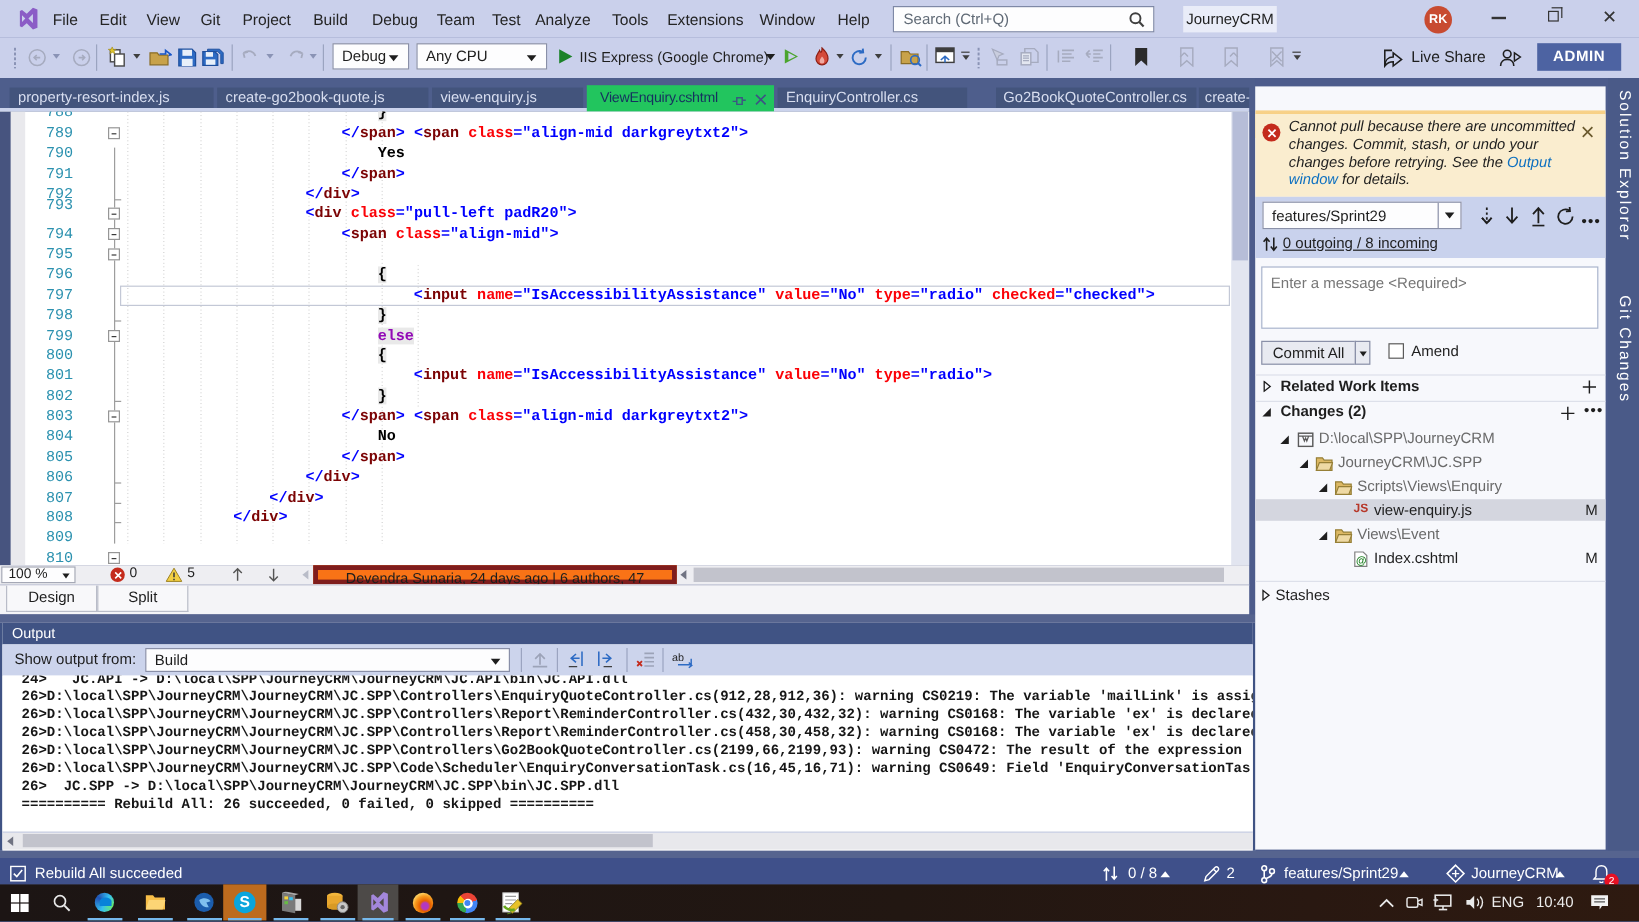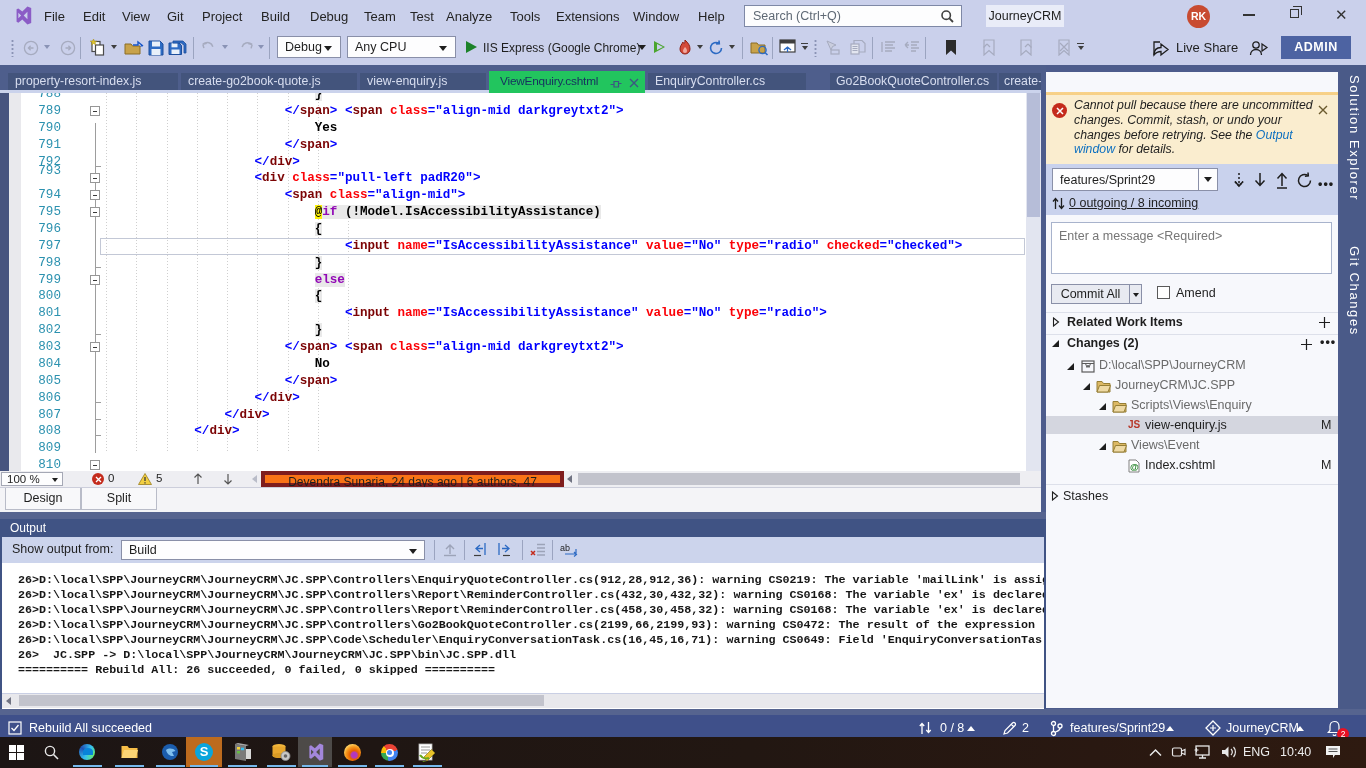--- a/index.html
+++ b/index.html
@@ -257,21 +257,20 @@
 <div class="ln" style="top:60.5px;">792</div>
 <div class="cl" style="top:60.5px;">&nbsp;&nbsp;&nbsp;&nbsp;&nbsp;&nbsp;&nbsp;&nbsp;&nbsp;&nbsp;&nbsp;&nbsp;&nbsp;&nbsp;&nbsp;&nbsp;&nbsp;&nbsp;&nbsp;&nbsp;<span class="b">&lt;/</span><span class="m">div</span><span class="b">&gt;</span></div>
 <div class="abs" style="left:95px;top:72.5px;width:6px;height:1px;background:#9D9D9D;"></div>
 <div class="ln" style="top:70px;">793</div>
 <div class="cl" style="top:77.4px;">&nbsp;&nbsp;&nbsp;&nbsp;&nbsp;&nbsp;&nbsp;&nbsp;&nbsp;&nbsp;&nbsp;&nbsp;&nbsp;&nbsp;&nbsp;&nbsp;&nbsp;&nbsp;&nbsp;&nbsp;<span class="b">&lt;</span><span class="m">div</span> <span class="r">class</span><span class="b">="pull-left padR20"&gt;</span></div>
 <div class="og" style="top:80.4px;"></div>
 <div class="ln" style="top:94.2px;">794</div>
 <div class="cl" style="top:94.2px;">&nbsp;&nbsp;&nbsp;&nbsp;&nbsp;&nbsp;&nbsp;&nbsp;&nbsp;&nbsp;&nbsp;&nbsp;&nbsp;&nbsp;&nbsp;&nbsp;&nbsp;&nbsp;&nbsp;&nbsp;&nbsp;&nbsp;&nbsp;&nbsp;<span class="b">&lt;</span><span class="m">span</span> <span class="r">class</span><span class="b">="align-mid"&gt;</span></div>
 <div class="og" style="top:97.2px;"></div>
 <div class="ln" style="top:111.1px;">795</div>
-<div class="cl" style="top:111.1px;">&nbsp;&nbsp;&nbsp;&nbsp;&nbsp;&nbsp;&nbsp;&nbsp;&nbsp;&nbsp;&nbsp;&nbsp;&nbsp;&nbsp;&nbsp;&nbsp;&nbsp;&nbsp;&nbsp;&nbsp;&nbsp;&nbsp;&nbsp;&nbsp;&nbsp;&nbsp;&nbsp;&nbsp;<span class="yb">@</span><span class="gb"><span class="p">if</span> (!Model.IsAccessibilityAssistance)</span></div>
 <div class="og" style="top:114.1px;"></div>
 <div class="ln" style="top:128.0px;">796</div>
 <div class="cl" style="top:128.0px;">&nbsp;&nbsp;&nbsp;&nbsp;&nbsp;&nbsp;&nbsp;&nbsp;&nbsp;&nbsp;&nbsp;&nbsp;&nbsp;&nbsp;&nbsp;&nbsp;&nbsp;&nbsp;&nbsp;&nbsp;&nbsp;&nbsp;&nbsp;&nbsp;&nbsp;&nbsp;&nbsp;&nbsp;<span class="gb">{</span></div>
 <div class="ln" style="top:144.8px;">797</div>
 <div class="cl" style="top:144.8px;">&nbsp;&nbsp;&nbsp;&nbsp;&nbsp;&nbsp;&nbsp;&nbsp;&nbsp;&nbsp;&nbsp;&nbsp;&nbsp;&nbsp;&nbsp;&nbsp;&nbsp;&nbsp;&nbsp;&nbsp;&nbsp;&nbsp;&nbsp;&nbsp;&nbsp;&nbsp;&nbsp;&nbsp;&nbsp;&nbsp;&nbsp;&nbsp;<span class="b">&lt;</span><span class="m">input</span> <span class="r">name</span><span class="b">="IsAccessibilityAssistance"</span> <span class="r">value</span><span class="b">="No"</span> <span class="r">type</span><span class="b">="radio"</span> <span class="r">checked</span><span class="b">="checked"&gt;</span></div>
 <div class="ln" style="top:161.7px;">798</div>
 <div class="cl" style="top:161.7px;">&nbsp;&nbsp;&nbsp;&nbsp;&nbsp;&nbsp;&nbsp;&nbsp;&nbsp;&nbsp;&nbsp;&nbsp;&nbsp;&nbsp;&nbsp;&nbsp;&nbsp;&nbsp;&nbsp;&nbsp;&nbsp;&nbsp;&nbsp;&nbsp;&nbsp;&nbsp;&nbsp;&nbsp;<span class="gb">}</span></div>
 <div class="abs" style="left:95px;top:173.7px;width:6px;height:1px;background:#9D9D9D;"></div>
 <div class="ln" style="top:178.6px;">799</div>
 <div class="cl" style="top:178.6px;">&nbsp;&nbsp;&nbsp;&nbsp;&nbsp;&nbsp;&nbsp;&nbsp;&nbsp;&nbsp;&nbsp;&nbsp;&nbsp;&nbsp;&nbsp;&nbsp;&nbsp;&nbsp;&nbsp;&nbsp;&nbsp;&nbsp;&nbsp;&nbsp;&nbsp;&nbsp;&nbsp;&nbsp;<span class="gb"><span class="p">else</span></span></div>
@@ -365,20 +364,21 @@
         <path d="M7 2.5 h8 M7 6 h8 M7 9.5 h8 M7 13 h8" stroke="#9CA3B8" stroke-width="1.3"></path>
         <path d="M1 9 l4 4 M5 9 l-4 4" stroke="#C42B1C" stroke-width="1.5"></path>
       </svg>
 <div class="sep" style="left:550px;top:3px;height:20px;"></div>
 <svg class="abs" style="left:558px;top:5px;" width="22" height="16" viewBox="0 0 22 16">
         <text x="0" y="9" font-size="9" fill="#1E1E1E" font-family="Liberation Sans">ab</text>
         <path d="M5 12 h11 v-5 M14 10 l2.5 2.5 L14 14.5" fill="none" stroke="#2D6BC4" stroke-width="1.2"></path>
       </svg>
 </div>
 <div id="outtext">
+<div class="ol" style="top:-4.5px;">24&gt;   JC.API -&gt; D:\local\SPP\JourneyCRM\JourneyCRM\JC.API\bin\JC.API.dll</div>
 <div class="ol" style="top:10.4px;">26&gt;D:\local\SPP\JourneyCRM\JourneyCRM\JC.SPP\Controllers\EnquiryQuoteController.cs(912,28,912,36): warning CS0219: The variable 'mailLink' is assigned but</div>
 <div class="ol" style="top:25.3px;">26&gt;D:\local\SPP\JourneyCRM\JourneyCRM\JC.SPP\Controllers\Report\ReminderController.cs(432,30,432,32): warning CS0168: The variable 'ex' is declared but</div>
 <div class="ol" style="top:40.2px;">26&gt;D:\local\SPP\JourneyCRM\JourneyCRM\JC.SPP\Controllers\Report\ReminderController.cs(458,30,458,32): warning CS0168: The variable 'ex' is declared but</div>
 <div class="ol" style="top:55.1px;">26&gt;D:\local\SPP\JourneyCRM\JourneyCRM\JC.SPP\Controllers\Go2BookQuoteController.cs(2199,66,2199,93): warning CS0472: The result of the expression</div>
 <div class="ol" style="top:70.0px;">26&gt;D:\local\SPP\JourneyCRM\JourneyCRM\JC.SPP\Code\Scheduler\EnquiryConversationTask.cs(16,45,16,71): warning CS0649: Field 'EnquiryConversationTas</div>
 <div class="ol" style="top:84.9px;">26&gt;  JC.SPP -&gt; D:\local\SPP\JourneyCRM\JourneyCRM\JC.SPP\bin\JC.SPP.dll</div>
 <div class="ol" style="top:99.8px;">========== Rebuild All: 26 succeeded, 0 failed, 0 skipped ==========</div>
 </div>
 <div class="abs" style="left:0;top:174px;width:1042px;height:15px;background:#E8E8EC;border-top:1px solid #C9CFE4;"></div>
 <div class="abs" style="left:4px;top:178px;border-top:4px solid transparent;border-bottom:4px solid transparent;border-right:5px solid #707382;"></div>

